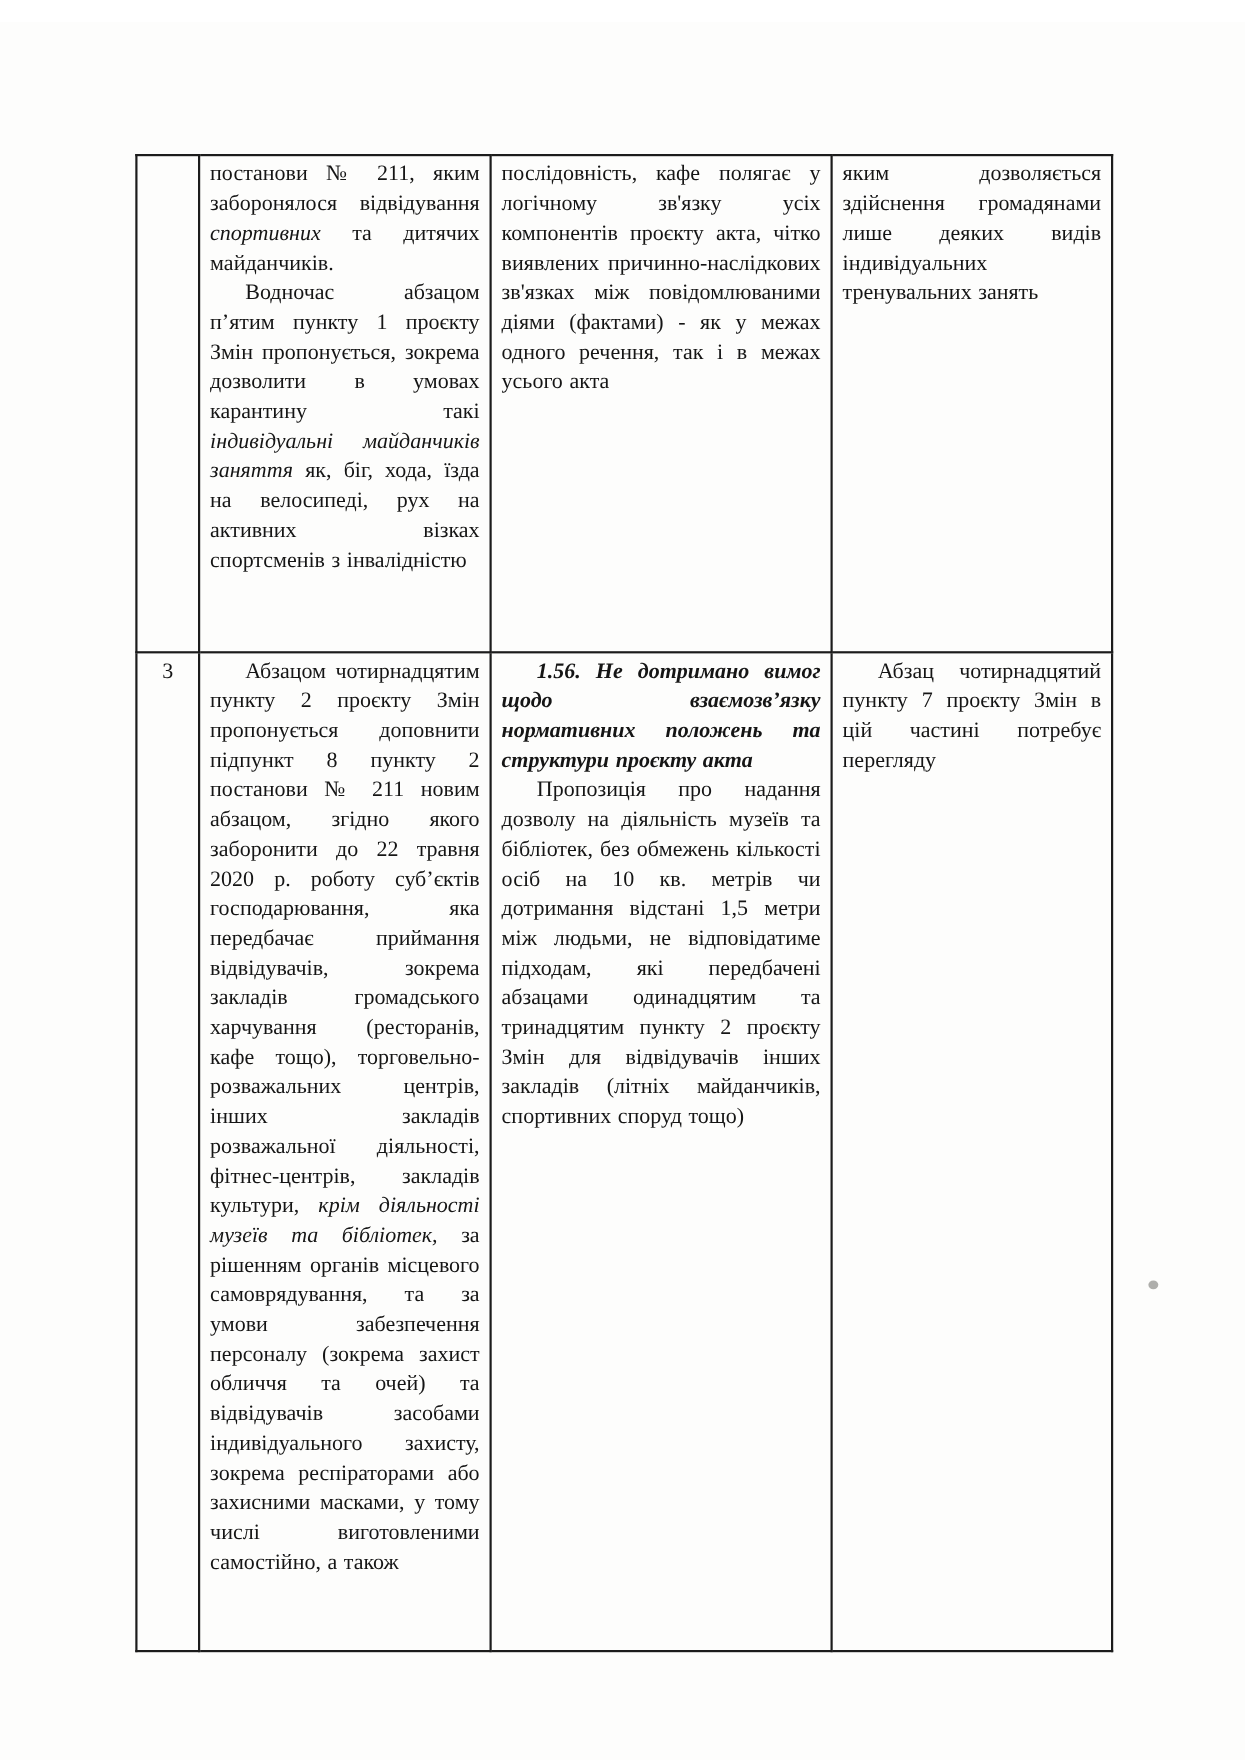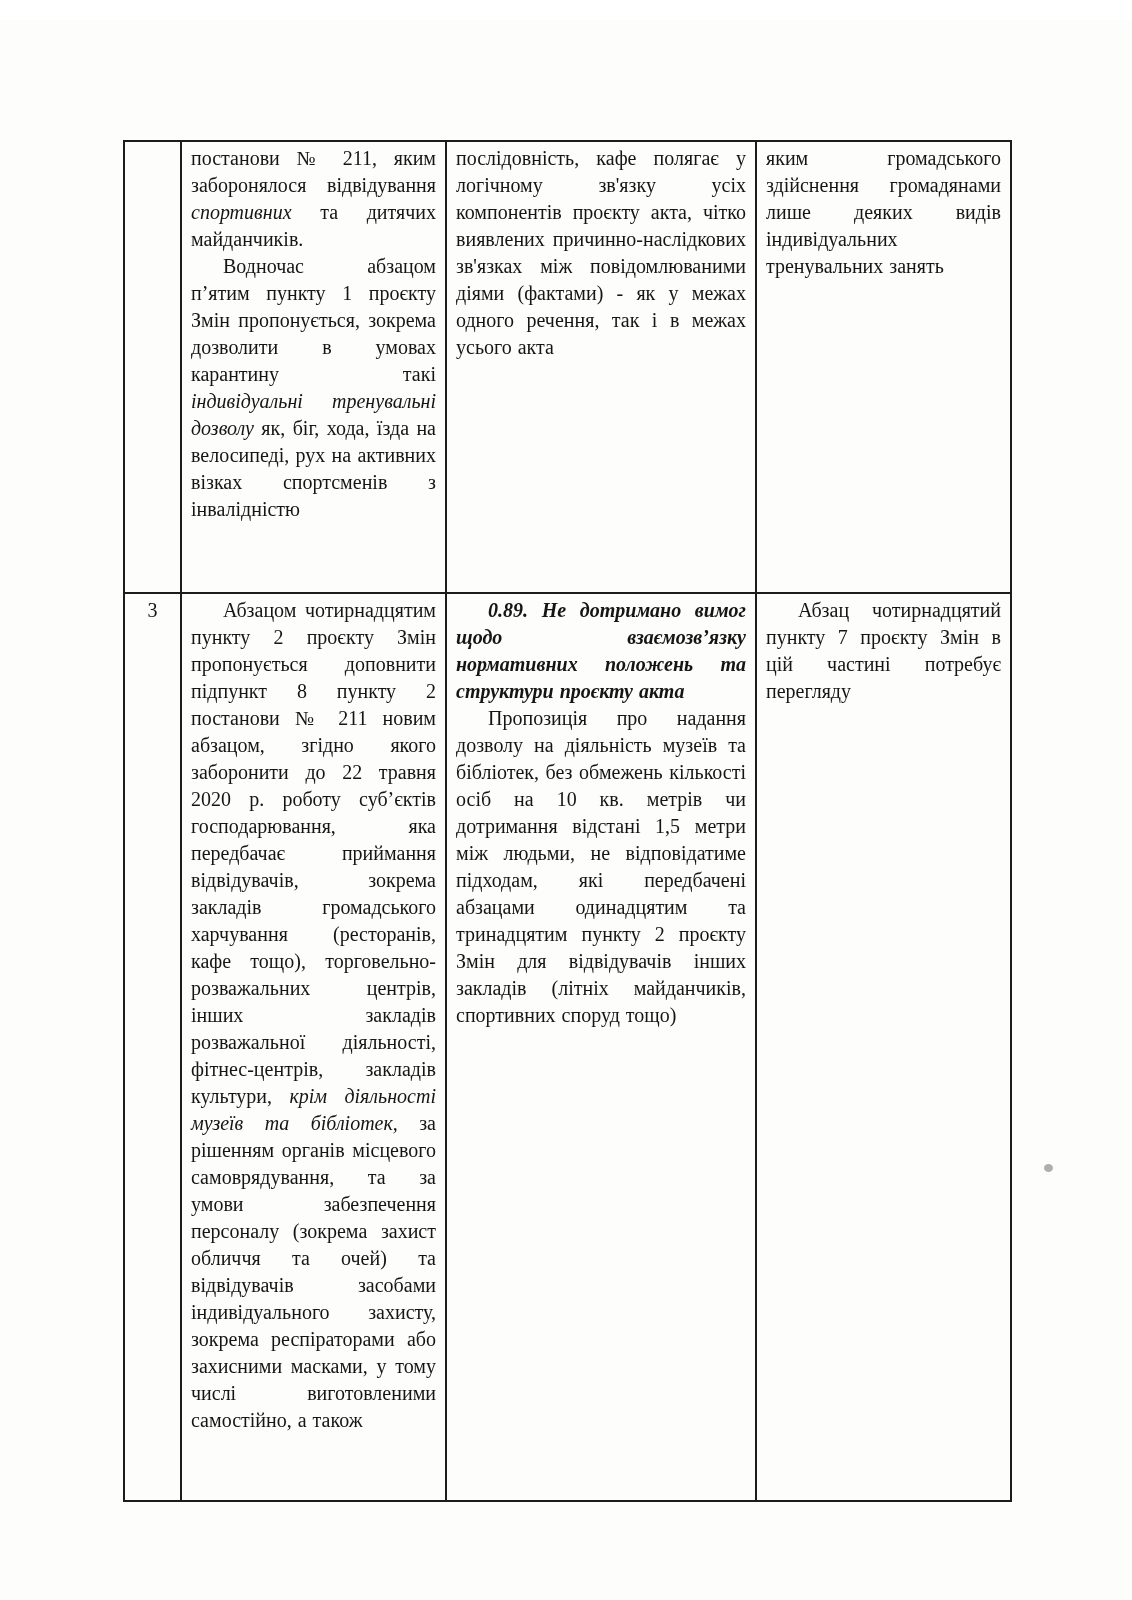--- a/index.html
+++ b/index.html
@@ -72,36 +72,36 @@
       <col class="c-num">
       <col class="c-a">
       <col class="c-b">
       <col class="c-c">
     </colgroup>
     <tbody>
       <tr class="row-1">
         <td class="num-cell"></td>
         <td class="text-cell">
             <p class="para"><span>постанови № 211, яким заборонялося відвідування </span><span class="it">спортивних</span><span> та дитячих майданчиків.</span></p>
-            <p class="para indent"><span>Водночас абзацом п’ятим пункту 1 проєкту Змін пропонується, зокрема дозволити в умовах карантину такі </span><span class="it">індивідуальні тренувальні дозволу</span><span> як, біг, хода, їзда на велосипеді, рух на активних візках спортсменів з інвалідністю</span></p>
+            <p class="para indent"><span>Водночас абзацом п’ятим пункту 1 проєкту Змін пропонується, зокрема дозволити в умовах карантину такі </span><span class="it">індивідуальні майданчиків заняття</span><span> як, біг, хода, їзда на велосипеді, рух на активних візках спортсменів з інвалідністю</span></p>
           </td>
         <td class="text-cell">
             <p class="para"><span>послідовність, кафе полягає у логічному зв'язку усіх компонентів проєкту акта, чітко виявлених причинно-наслідкових зв'язках між повідомлюваними діями (фактами) - як у межах одного речення, так і в межах усього акта</span></p>
           </td>
         <td class="text-cell">
-            <p class="para"><span>яким громадського здійснення громадянами лише деяких видів індивідуальних тренувальних занять</span></p>
+            <p class="para"><span>яким дозволяється здійснення громадянами лише деяких видів індивідуальних тренувальних занять</span></p>
           </td>
       </tr>
       <tr class="row-2">
         <td class="num-cell">3</td>
         <td class="text-cell">
             <p class="para indent"><span>Абзацом чотирнадцятим пункту 2 проєкту Змін пропонується доповнити підпункт 8 пункту 2 постанови № 211 новим абзацом, згідно якого заборонити до 22 травня 2020 р. роботу суб’єктів господарювання, яка передбачає приймання відвідувачів, зокрема закладів громадського харчування (ресторанів, кафе тощо), торговельно-розважальних центрів, інших закладів розважальної діяльності, фітнес-центрів, закладів культури, </span><span class="it">крім діяльності музеїв та бібліотек,</span><span> за рішенням органів місцевого самоврядування, та за умови забезпечення персоналу (зокрема захист обличчя та очей) та відвідувачів засобами індивідуального захисту, зокрема респіраторами або захисними масками, у тому числі виготовленими самостійно, а також</span></p>
           </td>
         <td class="text-cell">
-            <p class="para indent"><span class="it bd">0.89. Не дотримано вимог щодо взаємозв’язку нормативних положень та структури проєкту акта</span></p>
+            <p class="para indent"><span class="it bd">1.56. Не дотримано вимог щодо взаємозв’язку нормативних положень та структури проєкту акта</span></p>
             <p class="para indent"><span>Пропозиція про надання дозволу на діяльність музеїв та бібліотек, без обмежень кількості осіб на 10 кв. метрів чи дотримання відстані 1,5 метри між людьми, не відповідатиме підходам, які передбачені абзацами одинадцятим та тринадцятим пункту 2 проєкту Змін для відвідувачів інших закладів (літніх майданчиків, спортивних споруд тощо)</span></p>
           </td>
         <td class="text-cell">
             <p class="para indent"><span>Абзац чотирнадцятий пункту 7 проєкту Змін в цій частині потребує перегляду</span></p>
           </td>
       </tr>
     </tbody>
   </table>
   <div class="artifact-dot"></div>
 </div>

